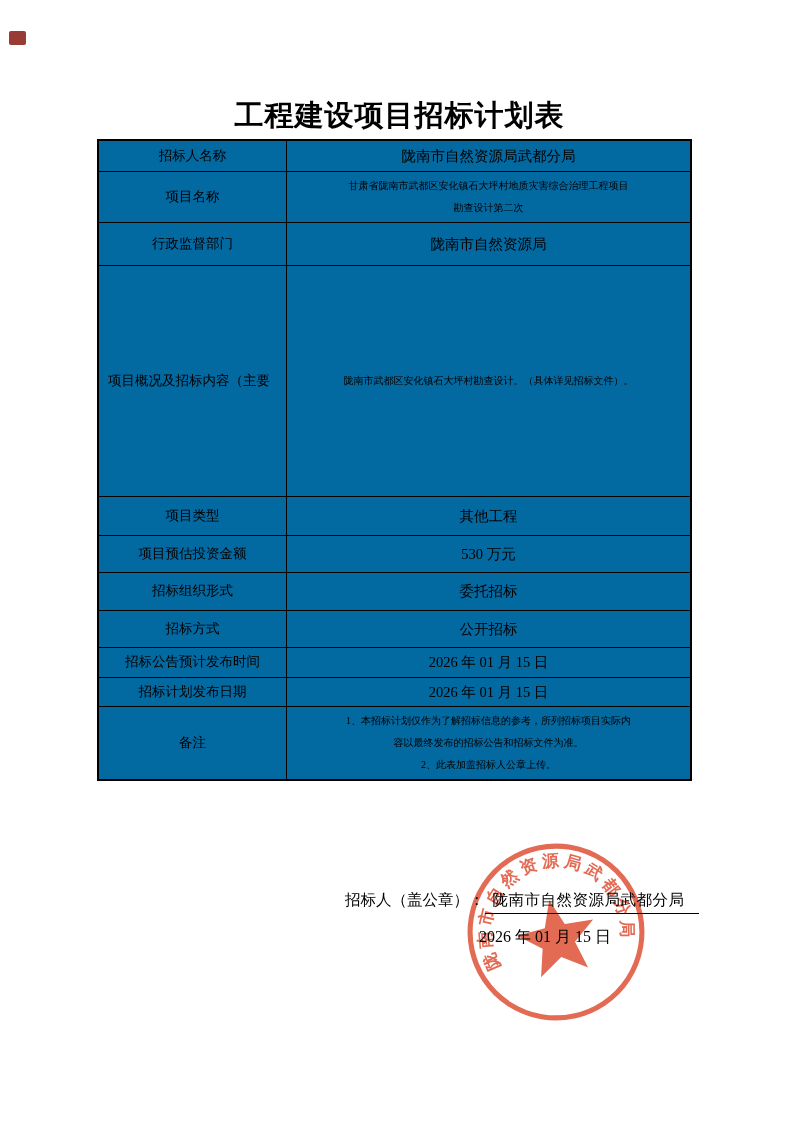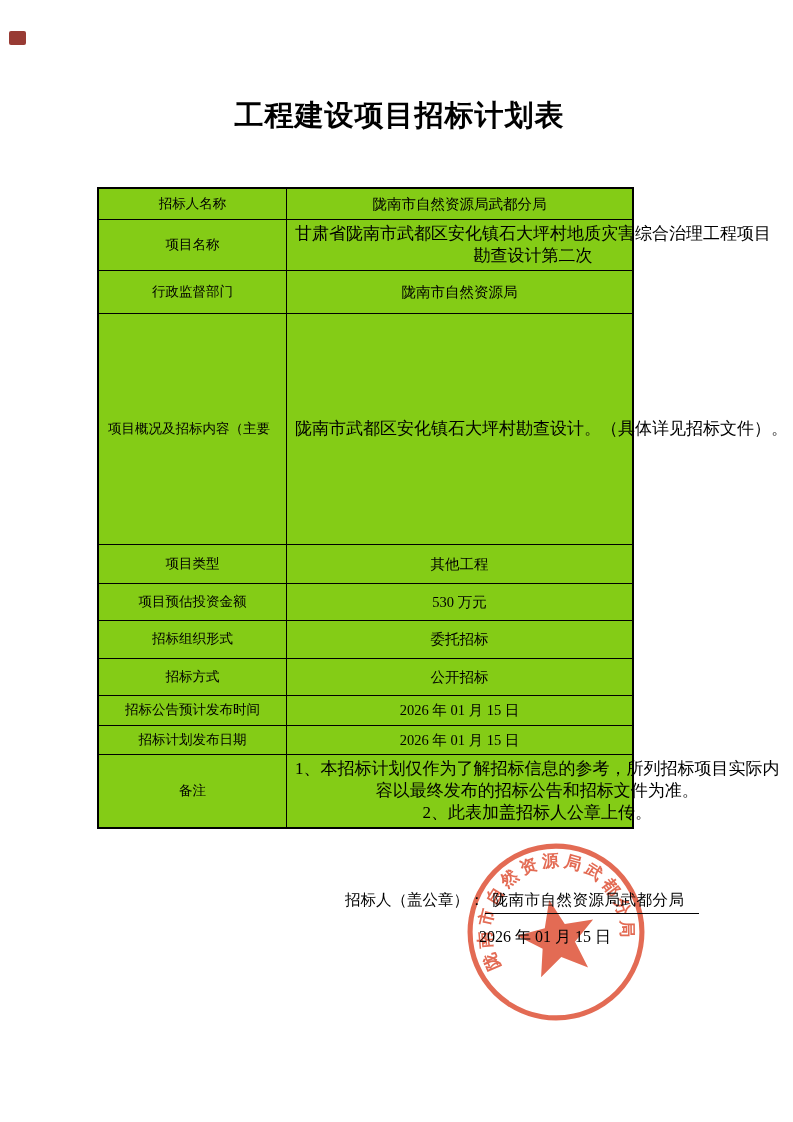--- a/index.html
+++ b/index.html
@@ -16,42 +16,41 @@
     position:absolute; left:9px; top:31px;
     width:17px; height:14px;
     background:#8a2018; opacity:.88; border-radius:2px;
   }
   .title {
     position:absolute; top:96px; left:97px; width:605px;
     margin:0; text-align:center;
     font-size:29px; font-weight:bold; letter-spacing:1px;
   }
   .table {
-    position:absolute; left:97px; top:139px; width:537px;
+    position:absolute; left:97px; top:139px; width:595px;
     border:2px solid #000;
     box-sizing:border-box;
-    background:#84cc16;
-    margin-top:48px;
+    background:#0369a1;
   }
   .row { display:flex; border-top:1px solid #000; }
   .row:first-child { border-top:none; }
   .cell { box-sizing:border-box; display:flex; flex-direction:column;
           justify-content:center; line-height:1.55; }
   .lbl {
     width:188px; flex:0 0 188px;
     border-right:1px solid #000;
     align-items:center; text-align:center;
     font-size:13.5px; padding:3px 4px;
   }
   .val {
     flex:1 1 auto;
     align-items:center; text-align:center;
     font-size:14.5px; padding:3px 8px;
   }
-  .ln { white-space:nowrap; font-size:17px; line-height:22px; }
+  .ln { white-space:nowrap; font-size:10px; line-height:22px; }
   .lbl-ln { white-space:nowrap; }
   .val-left { align-items:center; text-align:left; font-size:13px; }
   .lbl-left { align-items:flex-start; text-align:left; padding-left:9px; padding-right:2px; }
   
   .h1{min-height:30px} .h2{min-height:44px} .h3{min-height:42px}
   .h4{min-height:75px} .h5{min-height:230px} .h6{min-height:38px}
   .h7{min-height:36px} .h8{min-height:37px} .h9{min-height:36px}
   .h10{min-height:29px} .h11{min-height:28px} .h12{min-height:66px}
 
   .sign-line {

